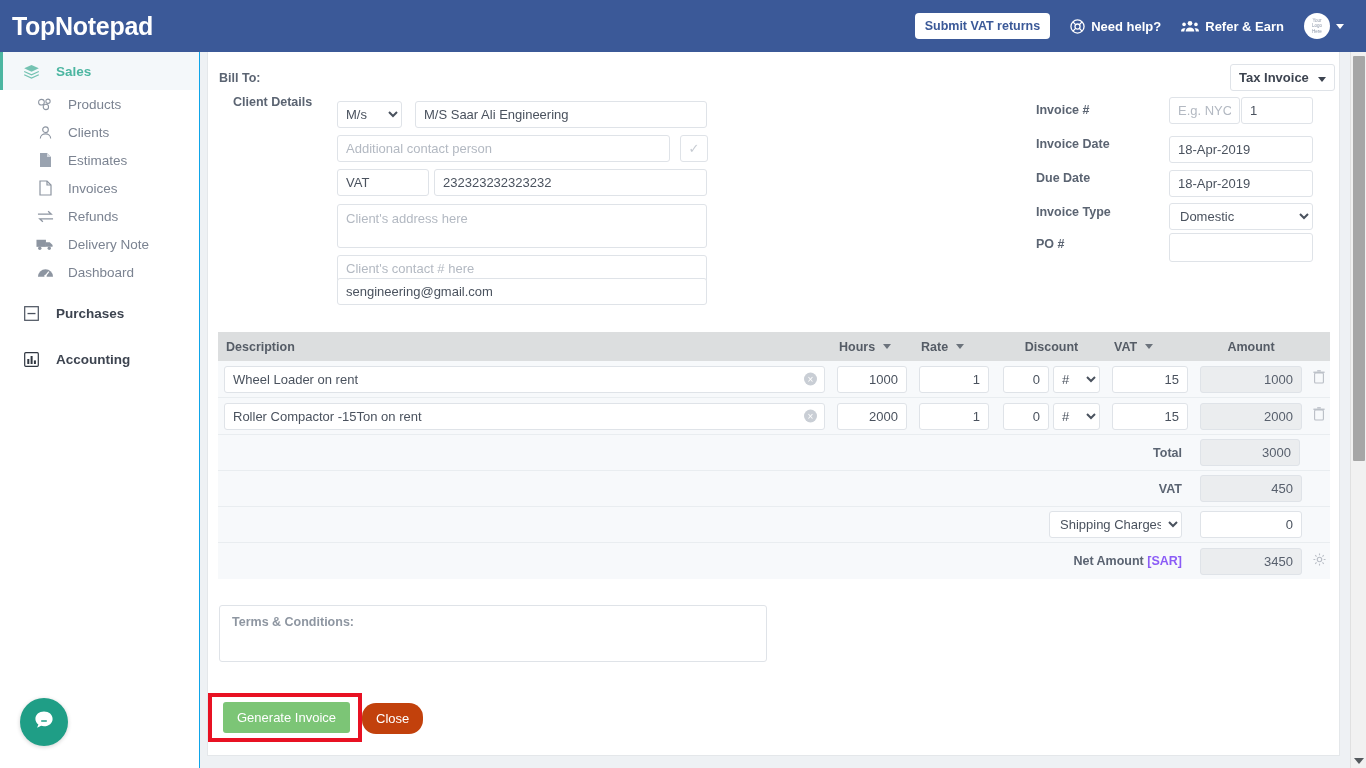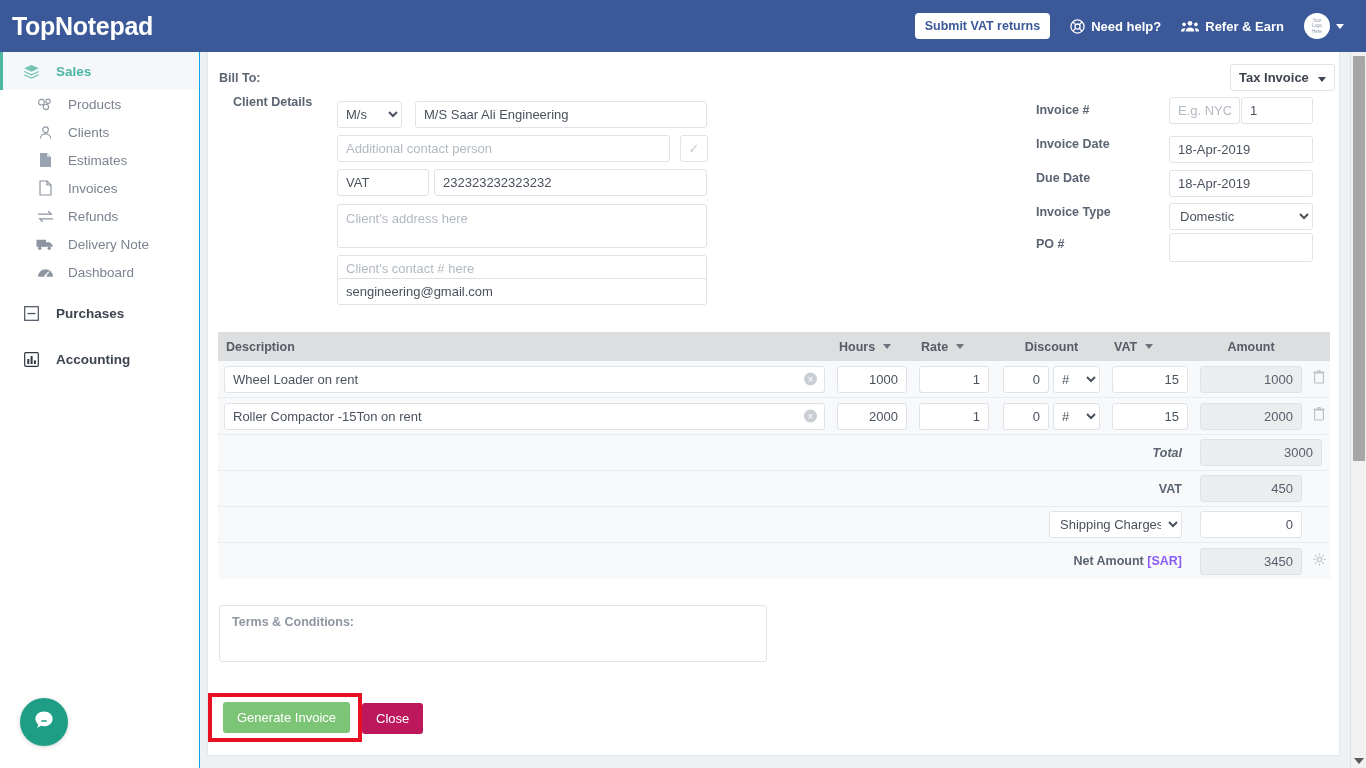--- a/index.html
+++ b/index.html
@@ -314,24 +314,24 @@
     border: none;
     border-radius: 3px;
     font-size: 13px;
     font-family: "Liberation Sans", sans-serif;
     padding: 8px 14px;
     cursor: pointer;
   }
   .btn-red {
     position: absolute;
     left: 362px; top: 703px;
-    background: #be185d;
+    background: #c2410c;
     color: #ffffff;
     border: none;
-    border-radius: 3px;
+    border-radius: 14px;
     font-size: 13px;
     font-family: "Liberation Sans", sans-serif;
     padding: 8px 14px;
     cursor: pointer;
   }
 
   
   .chat-fab {
     position: absolute;
     left: 20px; bottom: 22px;
@@ -642,23 +642,23 @@
         <svg width="12" height="14" viewBox="0 0 12 14">
           <rect x="1.6" y="3" width="8.8" height="10" rx="1" fill="none" stroke="#b9bec6" stroke-width="1.1"></rect>
           <rect x="0.4" y="1.6" width="11.2" height="1.3" fill="#b9bec6"></rect>
           <rect x="4.2" y="0.2" width="3.6" height="1.3" fill="#b9bec6"></rect>
         </svg>
       </span>
     </div>
   </div>
 
   <div class="totals-row">
-    <div class="tot-lbl" style="width:976px;font-style:italic;">Total</div>
+    <div class="tot-lbl" style="width:976px;">Total</div>
     <div class="cell" style="width:114px;">
-      <input class="fld num ro" style="width: 122px;" readonly="" value="3000">
+      <input class="fld num ro" style="width: 100px;" readonly="" value="3000">
     </div>
     <div style="width:22px;"></div>
   </div>
 
   <div class="totals-row">
     <div class="tot-lbl" style="width:976px;">VAT</div>
     <div class="cell" style="width:114px;">
       <input class="fld num ro" style="width: 102px;" readonly="" value="450">
     </div>
     <div style="width:22px;"></div>

